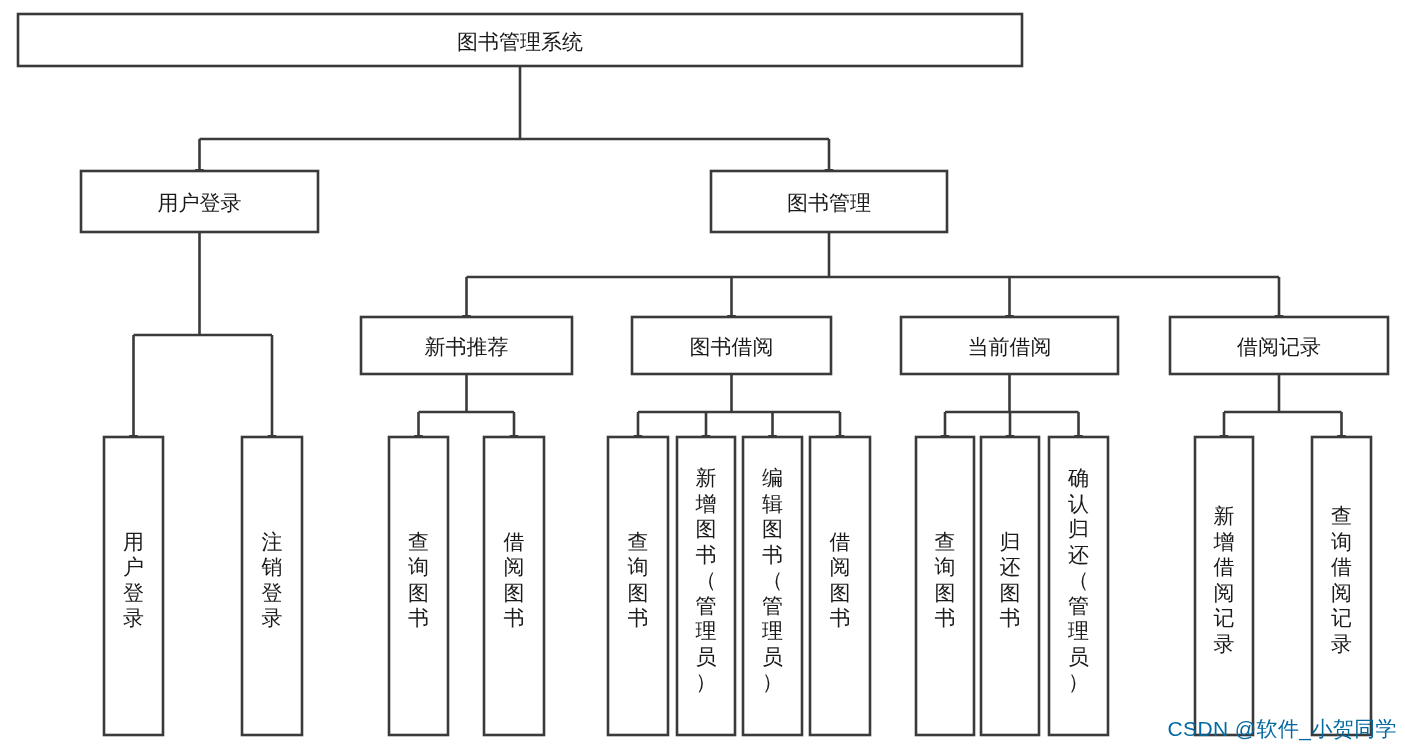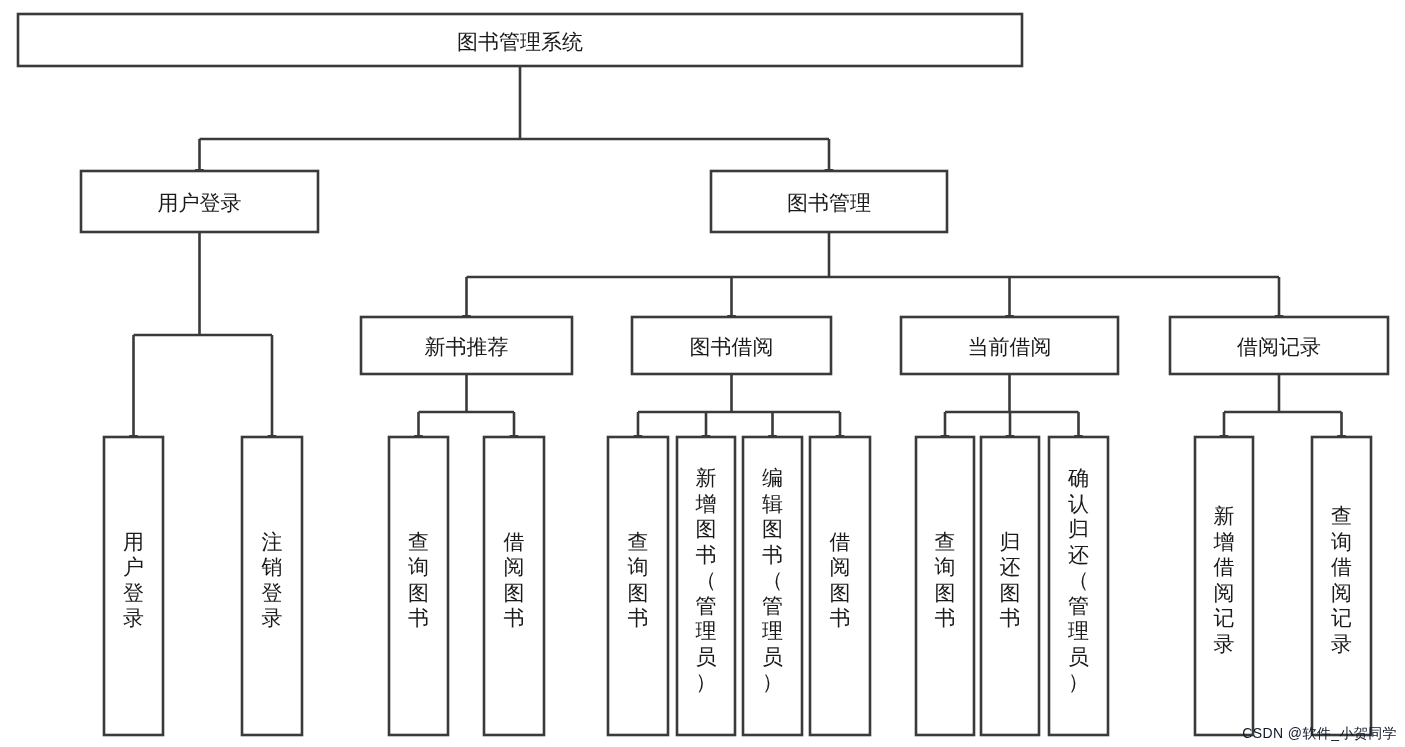--- a/index.html
+++ b/index.html
@@ -52,22 +52,22 @@
   }
   .link-arrow {
     fill: #3a3a3a;
     stroke: none;
   }
   .watermark {
     position: absolute;
     right: 8px;
     bottom: 4px;
     font-family: "Liberation Sans", "DejaVu Sans", sans-serif;
-    font-size: 14px;
-    color: #0f172a;
+    font-size: 21px;
+    color: #0369a1;
     letter-spacing: 0.4px;
     white-space: nowrap;
     user-select: none;
     margin-left: 35px;
   }
 </style>
 </head>
 <body>
 
 <div id="diagram-root">

